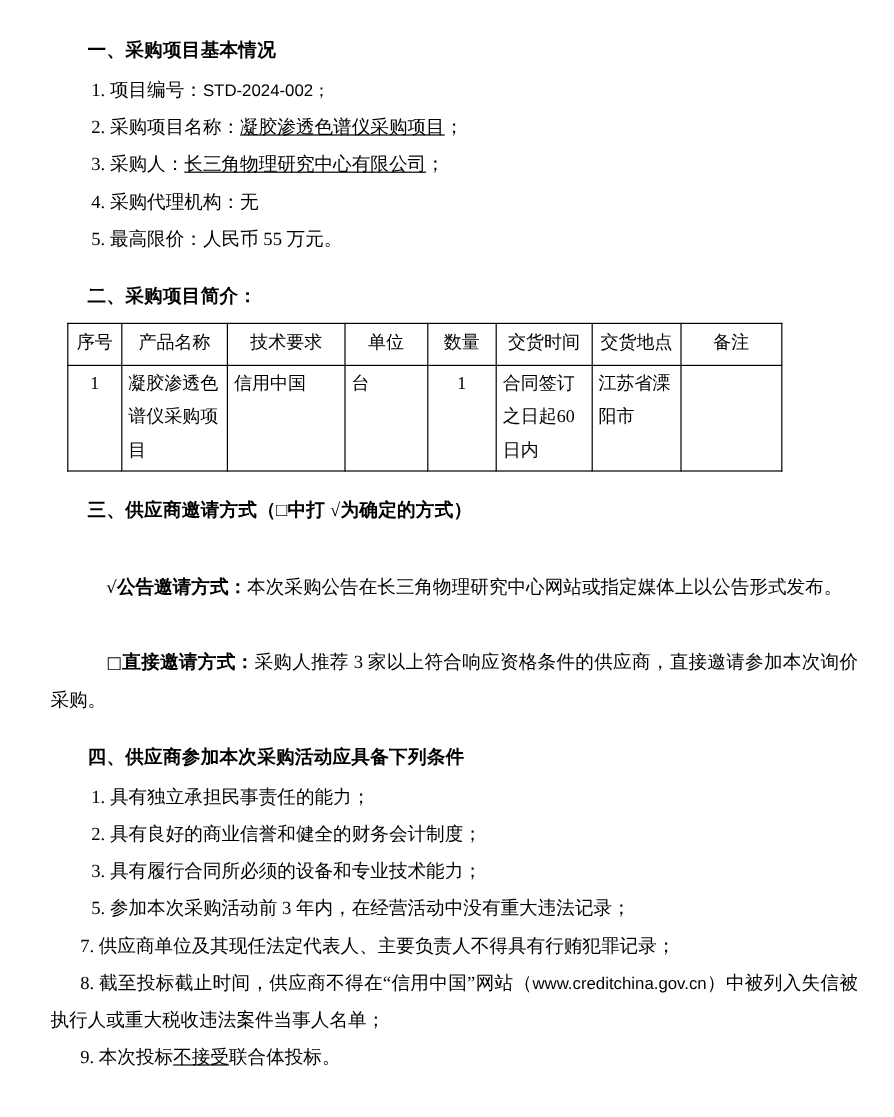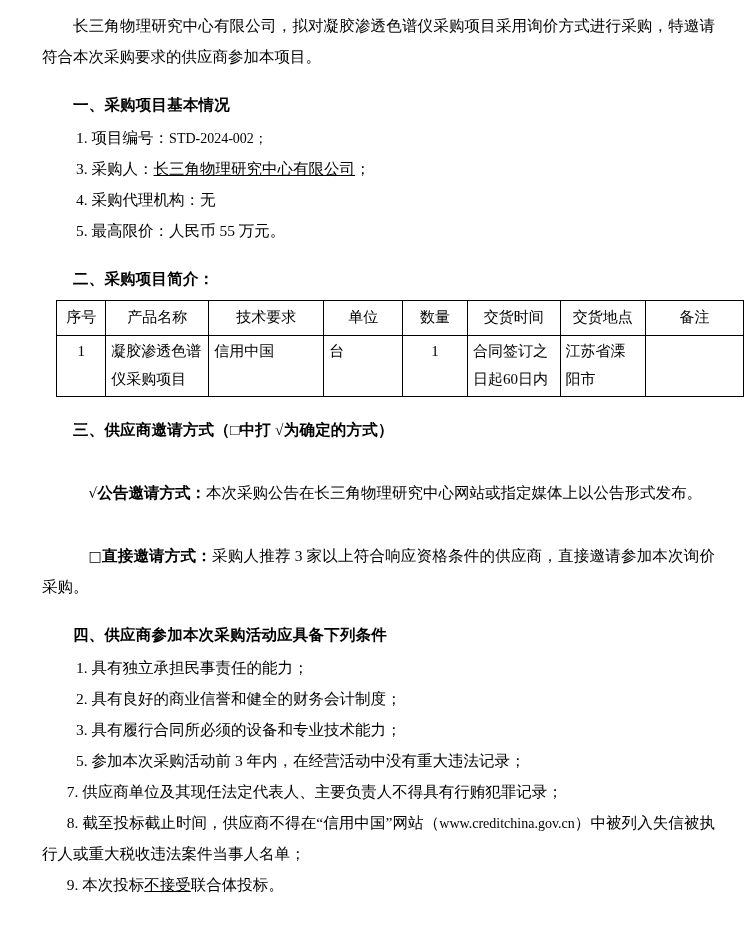--- a/index.html
+++ b/index.html
@@ -40,21 +40,21 @@
   .item {
     text-indent: 2.2em;
     font-size: 15.5px;
     line-height: 2.0;
   }
   .u {
     text-decoration: underline;
   }
   table.proj {
     border-collapse: collapse;
-    width: 688px;
+    width: 596px;
     margin: 6px 0 4px 14px;
     font-size: 15px;
   }
   table.proj td, table.proj th {
     border: 1px solid #000000;
     padding: 2px 5px;
     vertical-align: top;
     font-weight: normal;
     line-height: 1.85;
   }
@@ -84,41 +84,43 @@
   }
   .cond {
     text-indent: 2.2em;
     line-height: 2.0;
     text-align: justify;
   }
   .cond-hang {
     text-indent: 1.6em;
   }
   .mono {
-    font-family: Liberation Serif, serif;
+    font-family: Liberation Sans, sans-serif;
     font-size: 14px;
   }
   .chk {
     font-family: "DejaVu Sans", sans-serif;
     font-size: 14px;
   }
 </style>
 </head>
 <body>
 
 <div class="page">
 
-  <p class="intro">长三角物理研究中心有限公司，拟对凝胶渗透色谱仪采购项目采用询价方式进行采购，特邀请符合本次采购要求的供应商参加本项目。</p>
 
   <p class="section-title">一、采购项目基本情况</p>
 
   <p class="item">
     <span>1. 项目编号：</span><span class="mono">STD-2024-002；</span>
   </p>
 
+  <p class="item">
+    <span>2. 采购项目名称：</span><span class="u">凝胶渗透色谱仪采购项目</span><span>；</span>
+  </p>
 
   <p class="item">
     <span>3. 采购人：</span><span class="u">长三角物理研究中心有限公司</span><span>；</span>
   </p>
 
   <p class="item">
     <span>4. 采购代理机构：</span><span>无</span>
   </p>
 
   <p class="item">

